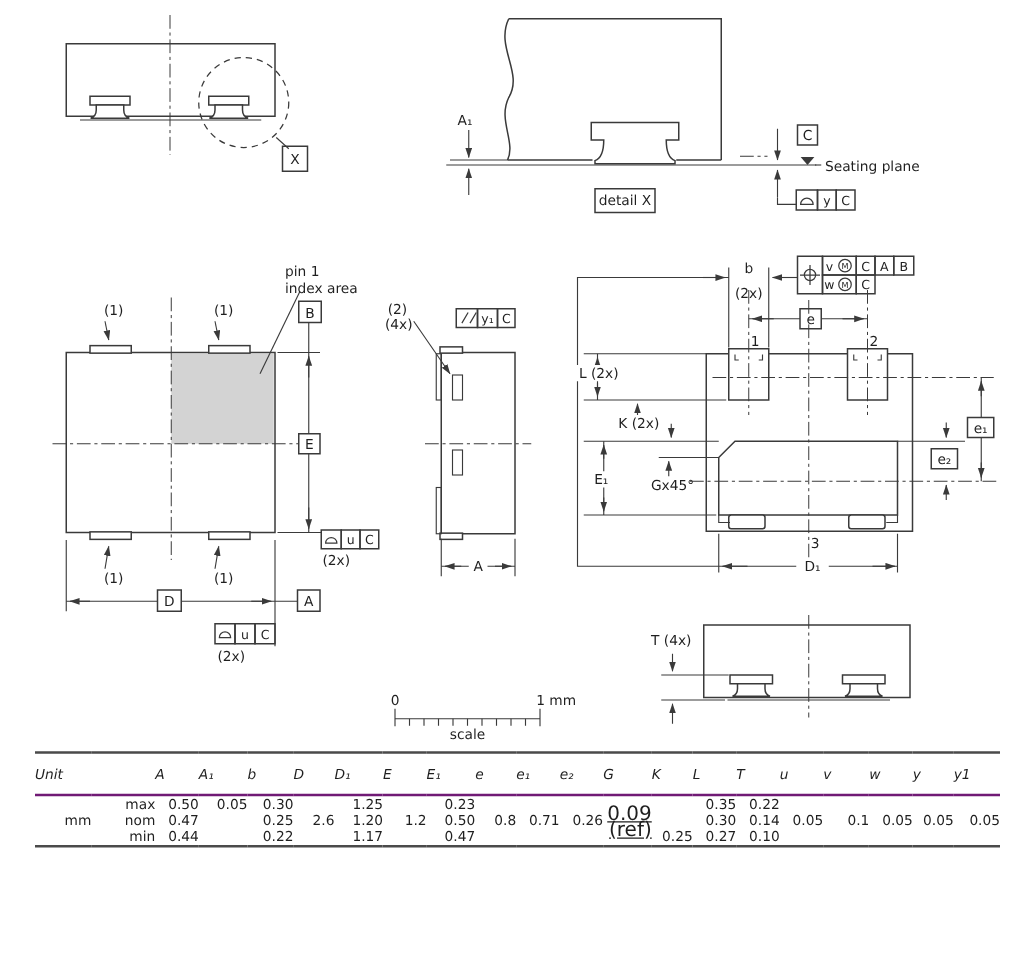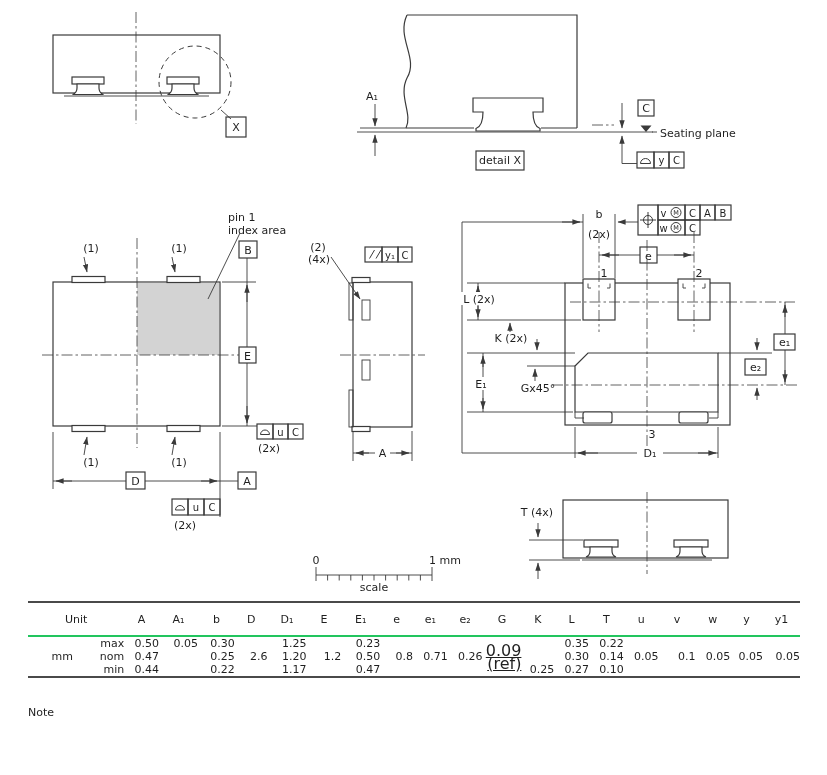--- a/index.html
+++ b/index.html
@@ -17,22 +17,22 @@
   .wbg {fill:#fff;stroke:none;}
   text{font-family:"DejaVu Sans","Liberation Sans",sans-serif;font-size:11px;fill:#1f1f1f;text-anchor:middle;}
   .ts {text-anchor:start;}
   .tf {font-size:10px;}
   .tm {font-size:6.5px;}
   
   #table-area{position:absolute;left:28px;top:601px;width:774px;}
   #table-title{font-size:11px;margin:0 0 4px 2px;}
   table.dim{border-collapse:collapse;table-layout:fixed;width:772px;
             border-top:2px solid #4a4a4a;border-bottom:2px solid #4a4a4a;font-size:11px;}
-  table.dim th{font-weight:normal;height:32px;vertical-align:middle;text-align:center;
-               border-bottom:2px solid #22c55e;padding:0;}
+  table.dim th{font-weight:normal;height:32px;vertical-align:middle;text-align:left;
+               border-bottom:2px solid #701a75;padding:0;font-style:italic;}
   table.dim td{text-align:right;padding:0;height:13px;line-height:13px;}
   td.rl{text-align:right;padding-right:7px;}
   td.unitv{text-align:center;}
   td.gcell{line-height:12px;font-size:16px;text-decoration:underline;}
   
   #notes{position:absolute;left:28px;top:707px;font-size:11px;line-height:12.8px;}
   #notes div{margin:0;}
 </style>
 </head>
 <body>
@@ -420,16 +420,15 @@
             <td></td>
             <td></td>
             <td></td>
             <td></td>
     </tr>
   </tbody>
       </table>
 </div>
 
 <div id="notes">
-  <div>Note</div>
 </div>
 
 </div>
 
 </body></html>

